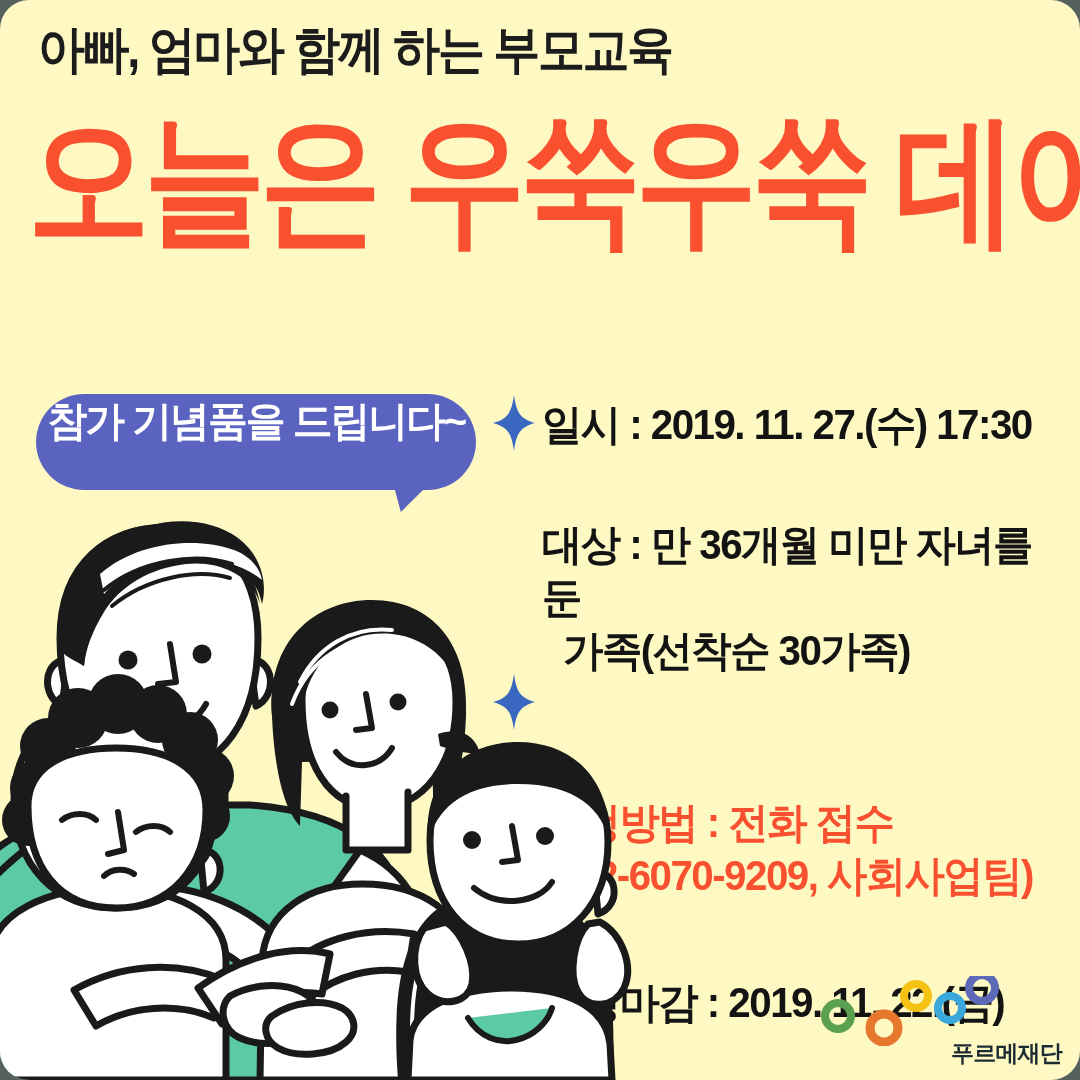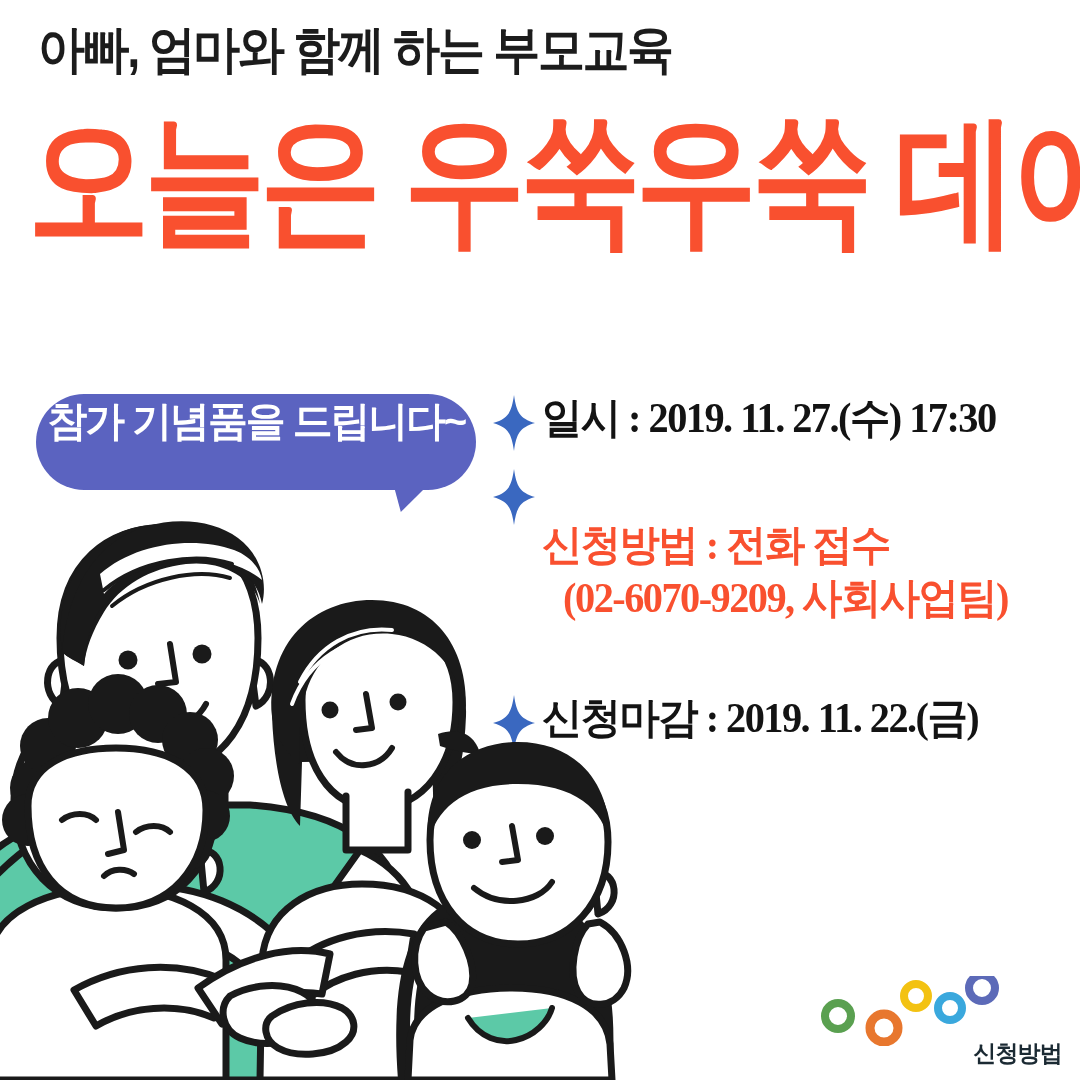--- a/index.html
+++ b/index.html
@@ -6,22 +6,23 @@
   html, body {
     margin: 0;
     padding: 0;
     background: #55605f;
   }
   #poster {
     position: relative;
     width: 1080px;
     height: 1080px;
     overflow: hidden;
-    background: #ffffff;
+    background: #fef9c3;
     font-family: "Liberation Sans", "DejaVu Sans", sans-serif;
+    border-radius: 29px;
     -webkit-font-smoothing: antialiased;
   }
 
   
   .kicker {
     position: absolute;
     left: 38px;
     top: 22px;
     font-size: 51px;
     font-weight: 700;
@@ -85,23 +86,22 @@
 
   
   .info-list {
     position: absolute;
     left: 492px;
     top: 392px;
     width: 588px;
   }
   .info-row {
     display: flex;
-    align-items: flex-start;
+    align-items: flex-end;
     margin-bottom: 14px;
-    font-family: Liberation Serif, serif;
   }
   .star {
     flex: 0 0 auto;
     width: 44px;
     height: 58px;
     margin-right: 6px;
     margin-top: 2px;
   }
   .info-text {
     font-size: 42px;
@@ -166,20 +166,29 @@
   <div class="info-list">
 
     <div class="info-row">
       <svg class="star" viewBox="0 0 44 58">
         <path d="M22 1 C24.5 18 27.5 24.5 43 29 C27.5 33.5 24.5 40 22 57 C19.5 40 16.5 33.5 1 29 C16.5 24.5 19.5 18 22 1 Z" fill="#3a68c0"></path>
       </svg>
       <div class="info-text">일시 : 2019. 11. 27.(수) 17:30</div>
     </div>
 
 
+    <div class="info-row">
+      <svg class="star" viewBox="0 0 44 58">
+        <path d="M22 1 C24.5 18 27.5 24.5 43 29 C27.5 33.5 24.5 40 22 57 C19.5 40 16.5 33.5 1 29 C16.5 24.5 19.5 18 22 1 Z" fill="#3a68c0"></path>
+      </svg>
+      <div class="info-text">
+        <span>대상 : 만 36개월 미만 자녀를 둔</span>
+        <span class="indent">가족(선착순 30가족)</span>
+      </div>
+    </div>
 
     <div class="info-row">
       <svg class="star" viewBox="0 0 44 58">
         <path d="M22 1 C24.5 18 27.5 24.5 43 29 C27.5 33.5 24.5 40 22 57 C19.5 40 16.5 33.5 1 29 C16.5 24.5 19.5 18 22 1 Z" fill="#3a68c0"></path>
       </svg>
       <div class="info-text accent">
         <span>신청방법 :  전화 접수</span>
         <span class="indent">(02-6070-9209, 사회사업팀)</span>
       </div>
     </div>
@@ -359,17 +368,17 @@
 
   <div class="logo">
     <svg class="logo-rings" viewBox="0 0 250 70">
       <circle cx="22" cy="40" r="13" fill="none" stroke="#5aa050" stroke-width="8"></circle>
       <circle cx="68" cy="52" r="14" fill="none" stroke="#e8772e" stroke-width="9"></circle>
       <circle cx="100" cy="20" r="12" fill="none" stroke="#f3c212" stroke-width="8"></circle>
       <circle cx="134" cy="32" r="12" fill="none" stroke="#3aa8dd" stroke-width="8"></circle>
       <circle cx="166" cy="12" r="13" fill="none" stroke="#5c6ab8" stroke-width="8"></circle>
     </svg>
     <div class="logo-text">
-      <div>신청방법</div>
+      <div>푸르메재단</div>
     </div>
   </div>
 
 </div>
 
 </body></html>

